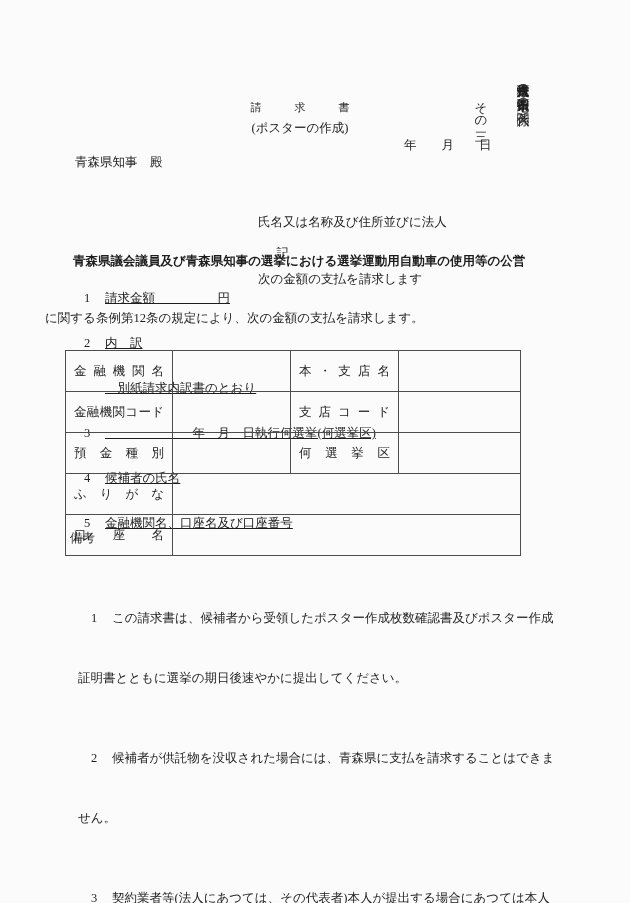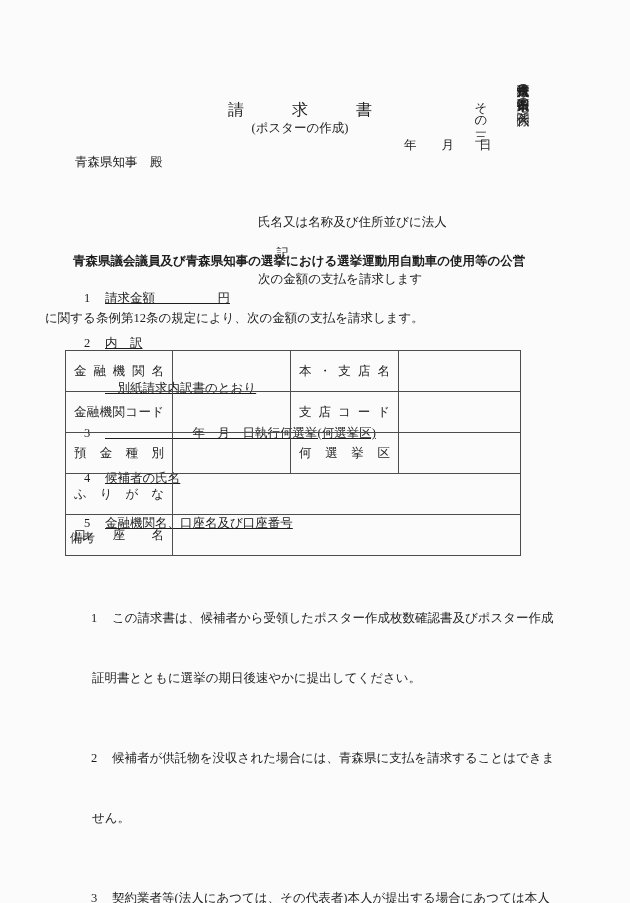--- a/index.html
+++ b/index.html
@@ -17,21 +17,21 @@
   .form-code{
     position:absolute;top:75px;right:72px;
     writing-mode:vertical-rl;
     font-size:12.5px;line-height:14px;
     white-space:pre;
   }
   .fc-sub{padding-top:18px;}
   
   .title{
     position:absolute;left:45px;top:100px;width:510px;
-    text-align:center;font-size:16px;
+    text-align:center;font-size:11px;
   }
   .subtitle{
     position:absolute;left:45px;top:120px;width:510px;
     text-align:center;
   }
   .date-line{position:absolute;left:404px;top:137px;}
   .addressee{position:absolute;left:75px;top:154px;}
   .name-note{position:absolute;left:258px;top:175px;line-height:19px;}
   
   .body-par{position:absolute;left:45px;top:214px;line-height:19px;}
@@ -52,21 +52,21 @@
     border:1px solid #4d4d4d;
     height:26px;padding:7px 8px;
     overflow:hidden;
   }
   table.bank td.lab{text-align:justify;text-align-last:justify;}
   table.bank tr.dashed td{border-bottom:1px dashed #888;}
   
   .remarks{position:absolute;left:70px;top:488px;width:470px;line-height:20px;}
   .rem-first{display:flex;margin-left:21px;}
   .rem-first .num{width:21px;flex:none;}
-  .rem-cont{margin-left:22px;}
+  .rem-cont{margin-left:8px;}
 </style>
 </head>
 <body>
 
 <div class="page">
 
   <div class="form-code">
     <div class="fc-main">第百八十号様式の七（第百三十四条の六関係）</div>
     <div class="fc-sub">その三</div>
   </div>

